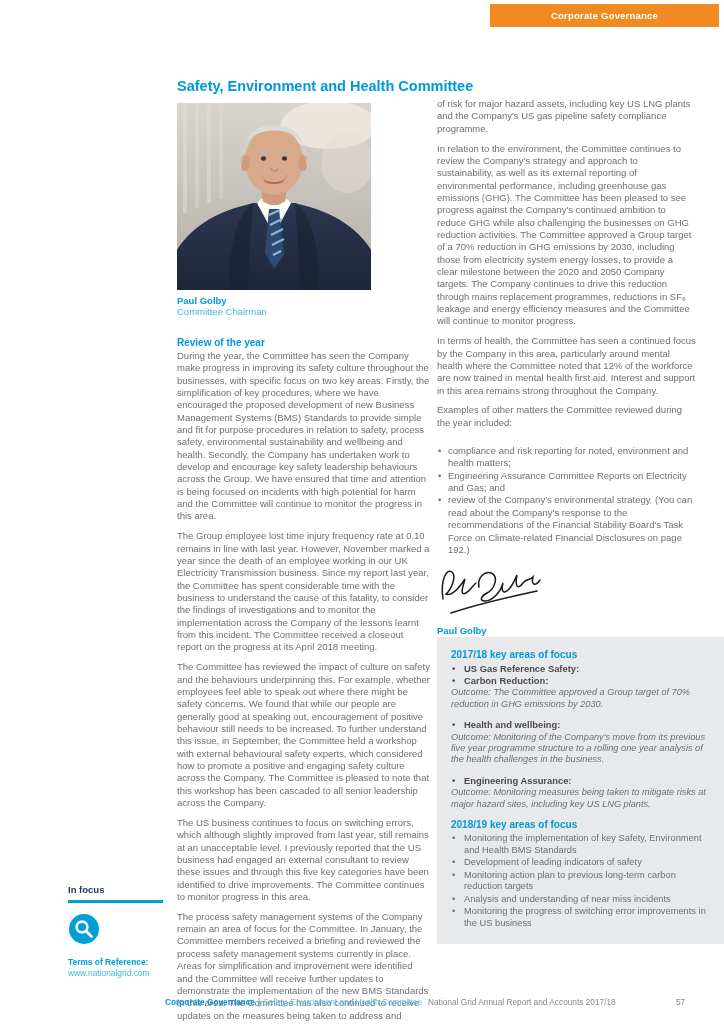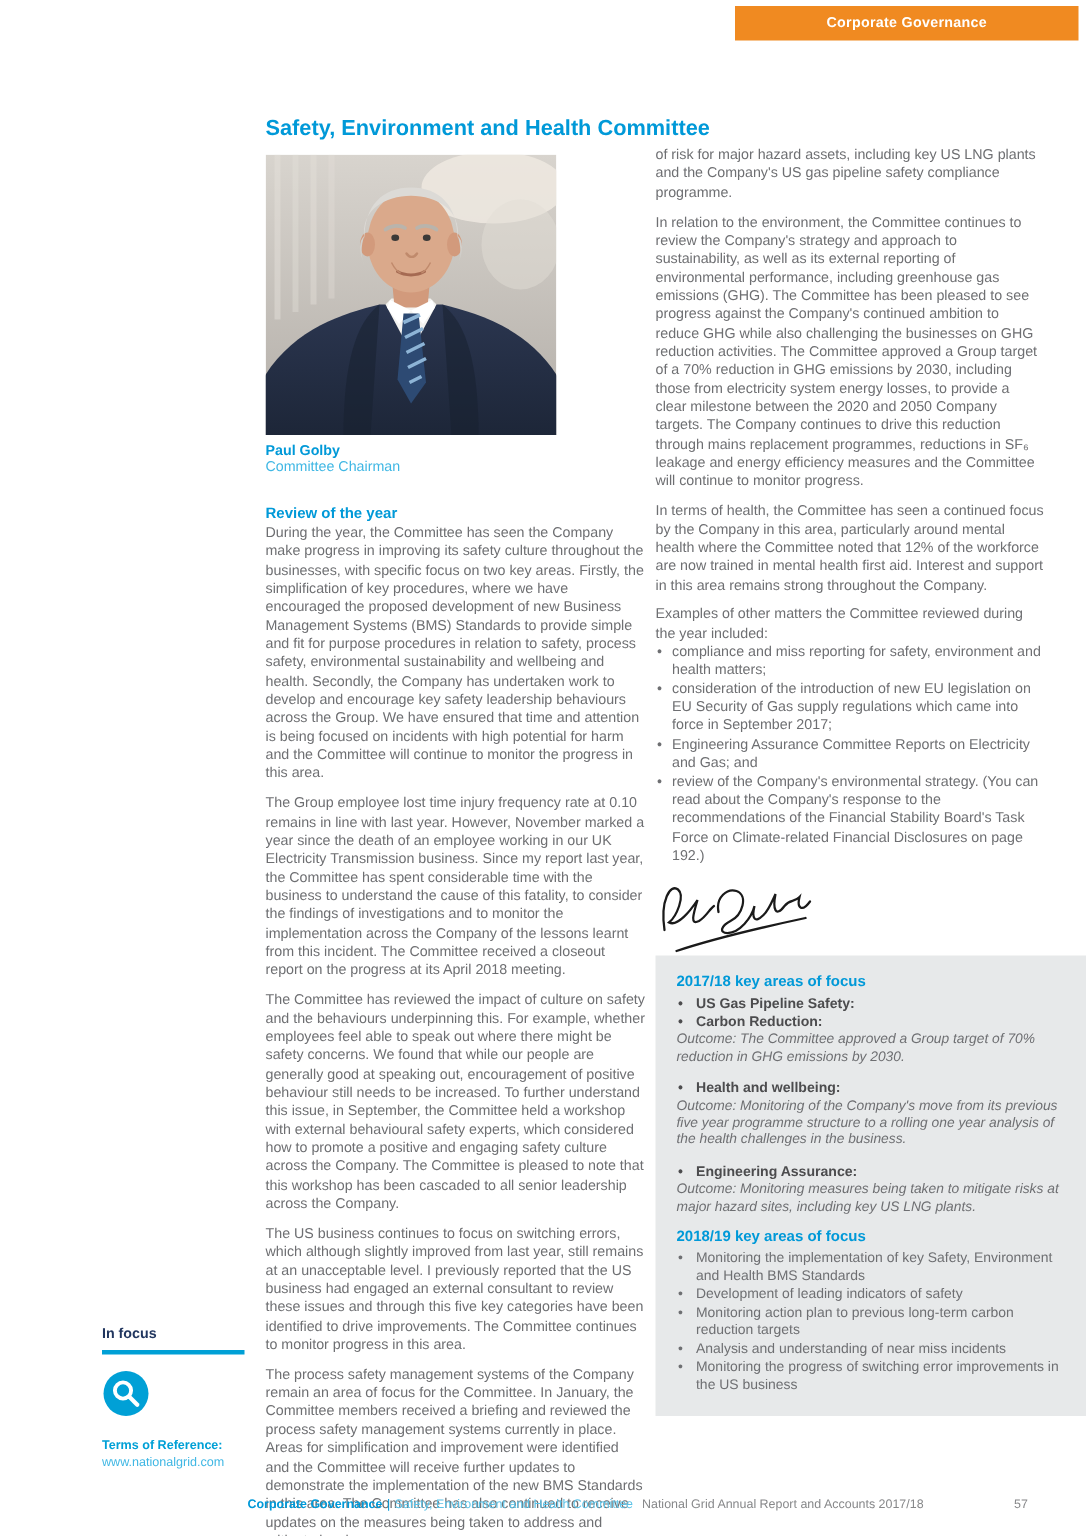--- a/index.html
+++ b/index.html
@@ -150,44 +150,43 @@
     <p class="body">The Group employee lost time injury frequency rate at 0.10 remains in line with last year. However, November marked a year since the death of an employee working in our UK Electricity Transmission business. Since my report last year, the Committee has spent considerable time with the business to understand the cause of this fatality, to consider the findings of investigations and to monitor the implementation across the Company of the lessons learnt from this incident. The Committee received a closeout report on the progress at its April 2018 meeting.</p>
     <p class="body">The Committee has reviewed the impact of culture on safety and the behaviours underpinning this. For example, whether employees feel able to speak out where there might be safety concerns. We found that while our people are generally good at speaking out, encouragement of positive behaviour still needs to be increased. To further understand this issue, in September, the Committee held a workshop with external behavioural safety experts, which considered how to promote a positive and engaging safety culture across the Company. The Committee is pleased to note that this workshop has been cascaded to all senior leadership across the Company.</p>
     <p class="body">The US business continues to focus on switching errors, which although slightly improved from last year, still remains at an unacceptable level. I previously reported that the US business had engaged an external consultant to review these issues and through this five key categories have been identified to drive improvements. The Committee continues to monitor progress in this area.</p>
     <p class="body">The process safety management systems of the Company remain an area of focus for the Committee. In January, the Committee members received a briefing and reviewed the process safety management systems currently in place. Areas for simplification and improvement were identified and the Committee will receive further updates to demonstrate the implementation of the new BMS Standards in this area. The Committee has also continued to receive updates on the measures being taken to address and mitigate levels</p>
   </div>
 
   <div class="col-right">
     <p class="body">of risk for major hazard assets, including key US LNG plants and the Company's US gas pipeline safety compliance programme.</p>
     <p class="body">In relation to the environment, the Committee continues to review the Company's strategy and approach to sustainability, as well as its external reporting of environmental performance, including greenhouse gas emissions (GHG). The Committee has been pleased to see progress against the Company's continued ambition to reduce GHG while also challenging the businesses on GHG reduction activities. The Committee approved a Group target of a 70% reduction in GHG emissions by 2030, including those from electricity system energy losses, to provide a clear milestone between the 2020 and 2050 Company targets. The Company continues to drive this reduction through mains replacement programmes, reductions in SF₆ leakage and energy efficiency measures and the Committee will continue to monitor progress.</p>
     <p class="body">In terms of health, the Committee has seen a continued focus by the Company in this area, particularly around mental health where the Committee noted that 12% of the workforce are now trained in mental health first aid. Interest and support in this area remains strong throughout the Company.</p>
-    <p class="body" style="margin-bottom:0;">Examples of other matters the Committee reviewed during the year included:</p>
+    <p class="body" style="margin-bottom:16px;">Examples of other matters the Committee reviewed during the year included:</p>
     <ul class="plain">
-      <li>compliance and miss reporting for safety, environment and health matters;</li>
-      <li>consideration of the introduction of new EU legislation on EU Security of Gas supply regulations which came into force in September 2017;</li>
+      <li>compliance and risk reporting for noted, environment and health matters;</li>
       <li>Engineering Assurance Committee Reports on Electricity and Gas; and</li>
       <li>review of the Company's environmental strategy. (You can read about the Company's response to the recommendations of the Financial Stability Board's Task Force on Climate-related Financial Disclosures on page 192.)</li>
     </ul>
     <div class="sig">
       <svg width="112" height="56" viewBox="0 0 112 56">
         <g fill="none" stroke="#1a1a1a" stroke-width="1.5" stroke-linecap="round">
           <path d="M6,36 C3,16 10,5 15,9 C20,13 14,27 9,31 C15,34 24,22 28,16 C25,26 23,33 29,30 C34,27 36,22 39,20"></path>
           <path d="M42,24 C40,14 48,8 54,10 C62,13 58,26 50,30 C44,33 42,38 48,38 C56,38 64,28 66,20 C64,28 66,32 72,26 C76,22 78,16 80,12 C78,22 80,28 86,20 C90,15 92,18 96,14 C94,22 98,24 103,17"></path>
           <path d="M14,50 C38,42 72,34 100,28"></path>
         </g>
       </svg>
     </div>
     <div class="sig-name">Paul Golby</div>
     <div class="sig-role">Committee Chairman</div>
   </div>
 
   <div class="focus-box">
     <div class="focus-heading">2017/18 key areas of focus</div>
 
-    <div class="focus-item-title">US Gas Pipeline Safety:</div>
+    <div class="focus-item-title">US Gas Reference Safety:</div>
 
     <div class="focus-item-title">Carbon Reduction:</div>
     <div class="focus-outcome">Outcome: The Committee approved a Group target of 70% reduction in GHG emissions by 2030.</div>
 
     <div class="focus-item-title">Health and wellbeing:</div>
     <div class="focus-outcome">Outcome: Monitoring of the Company's move from its previous five year programme structure to a rolling one year analysis of the health challenges in the business.</div>
 
     <div class="focus-item-title">Engineering Assurance:</div>
     <div class="focus-outcome">Outcome: Monitoring measures being taken to mitigate risks at major hazard sites, including key US LNG plants.</div>
 

